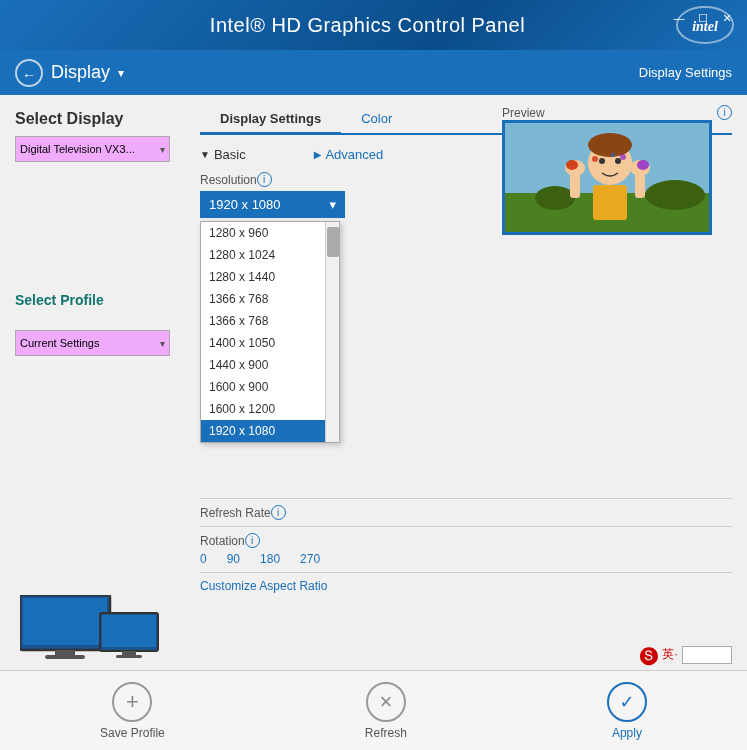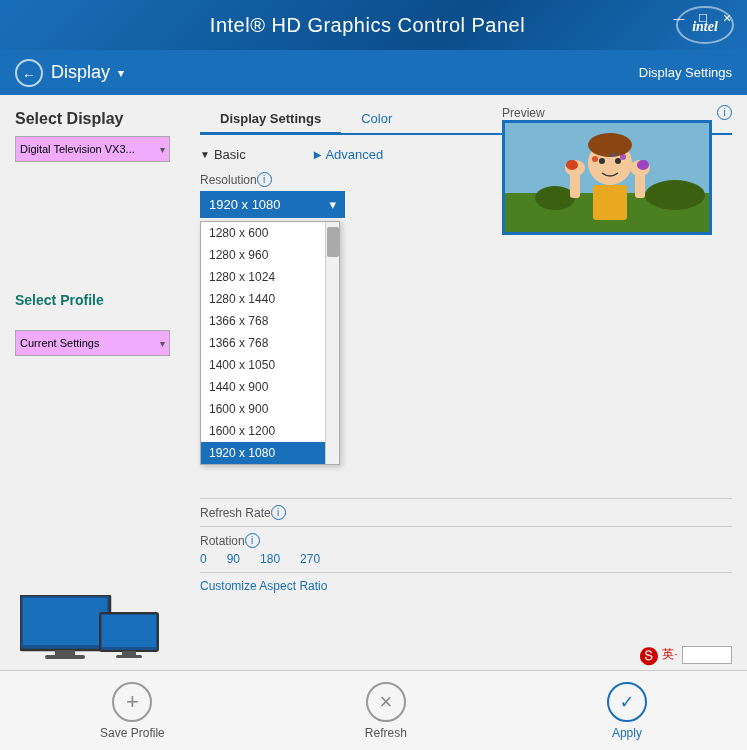--- a/index.html
+++ b/index.html
@@ -466,21 +466,20 @@
           <span>i</span>
         </div>
       </div>
 
       <div class="resolution-dropdown-container">
         <div class="resolution-selected">
           <span>1920 x 1080</span>
           <span>▾</span>
         </div>
         <div class="resolution-dropdown-list">
-          <div class="res-item">1280 x 600</div>
           <div class="res-item">1280 x 960</div>
           <div class="res-item">1280 x 1024</div>
           <div class="res-item">1280 x 1440</div>
           <div class="res-item">1366 x 768</div>
           <div class="res-item">1366 x 768</div>
           <div class="res-item">1400 x 1050</div>
           <div class="res-item">1440 x 900</div>
           <div class="res-item">1600 x 900</div>
           <div class="res-item">1600 x 1200</div>
           <div class="res-item selected">1920 x 1080</div>

